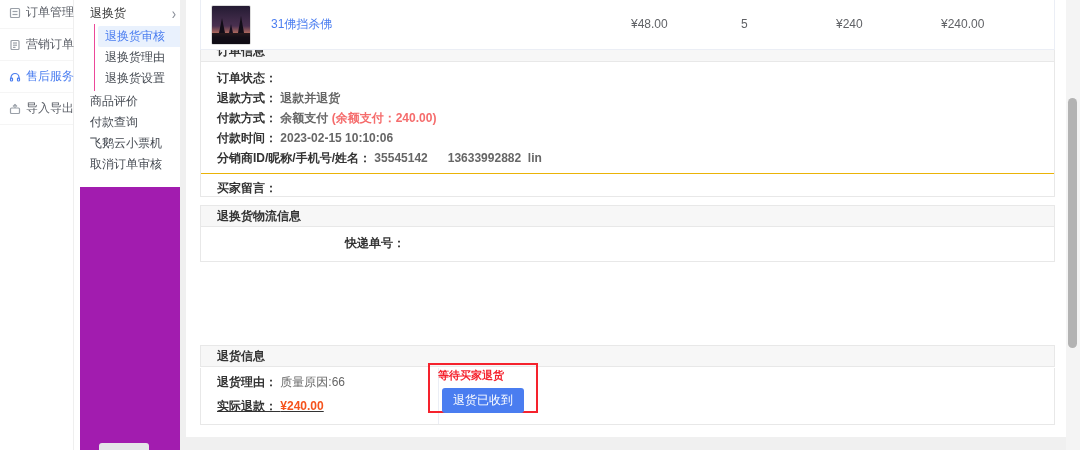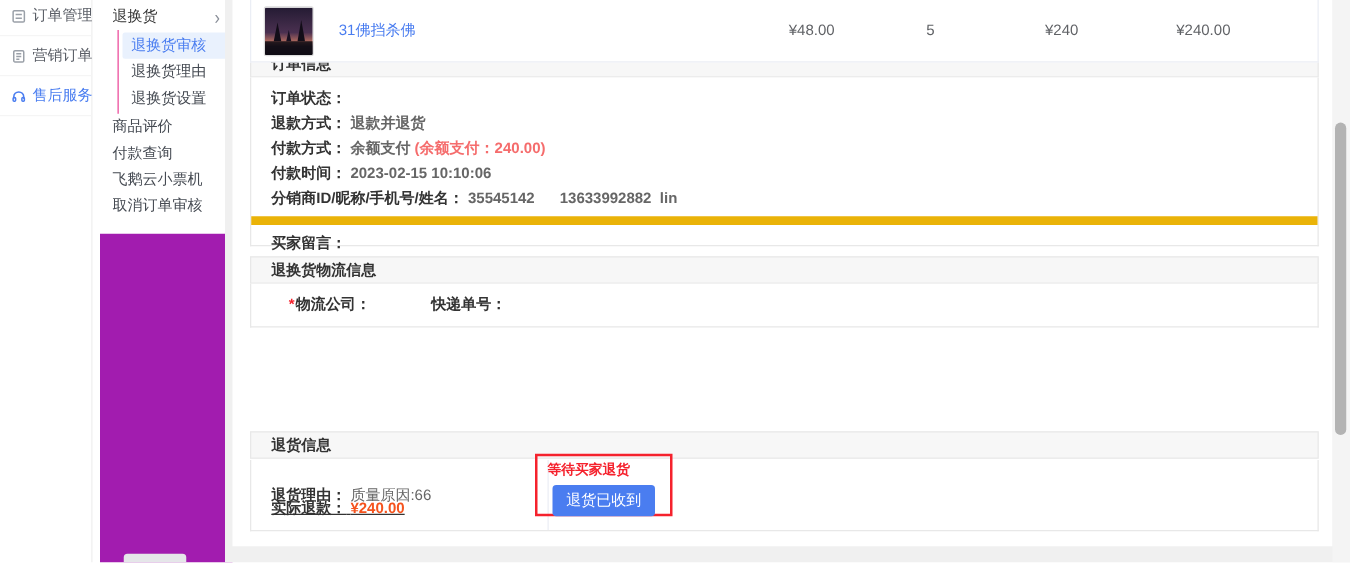--- a/index.html
+++ b/index.html
@@ -42,21 +42,21 @@
 
   
   .sec-header { position:absolute; left:14px; width:855px; height:22px; background:#f7f7f7; border:1px solid #e8e8e8; line-height:20px; padding-left:16px; font-weight:700; font-size:12px; color:#333; }
   .sec-body { position:absolute; left:14px; width:855px; background:#fff; border:1px solid #e8e8e8; border-top:none; }
 
   .info-rows { padding:6px 16px 0 16px; }
   .info-row { height:20px; line-height:20px; white-space:pre; }
   .info-label { font-weight:700; color:#333; }
   .info-value { color:#666; white-space:pre;font-weight:bold; }
   .red-light { color:#f56c6c; }
-  .msg-row { border-top:7px solid #eab308; height:28px; line-height:28px; padding-left:16px; margin-top:5px; font-weight:700; color:#333; }
+  .msg-row { border-top:1px solid #eab308; height:28px; line-height:28px; padding-left:16px; margin-top:5px; font-weight:700; color:#333; }
 
   .logi-row { position:relative; height:33px; line-height:33px; }
   .logi-company { position:absolute; left:30px; font-weight:700; color:#333; }
   .logi-track { position:absolute; left:144px; font-weight:700; color:#333; }
   .req { color:#f5222d; margin-right:1px; font-weight:700; }
 
   
   .tbl-header { position:absolute; left:14px; width:855px; height:22px; background:#eef1f6; border:1px solid #ebeef5; }
   .tbl-header span { position:absolute; line-height:20px; color:#333; font-size:12px; }
   .tbl-row { position:absolute; left:14px; width:855px; height:50px; background:#fff; border:1px solid #ebeef5; border-top:none; }
@@ -107,20 +107,30 @@
   </div>
   <div class="s1-item active">
     <span class="ic">
       <svg viewBox="0 0 12 12">
           <path d="M2 8 V6.5 a4 4 0 0 1 8 0 V8"></path>
           <rect x="1.5" y="7" width="2" height="3" rx="0.8"></rect>
           <rect x="8.5" y="7" width="2" height="3" rx="0.8"></rect>
         </svg>
     </span>
     <span class="lbl">售后服务</span>
+  </div>
+  <div class="s1-item">
+    <span class="ic">
+      <svg viewBox="0 0 12 12">
+          <rect x="1.5" y="5" width="9" height="5.5" rx="1"></rect>
+          <path d="M4 3.5 L6 1.5 L8 3.5"></path>
+          <line x1="6" y1="1.5" x2="6" y2="5"></line>
+        </svg>
+    </span>
+    <span class="lbl">导入导出</span>
   </div>
 </nav>
 
 <nav class="sidebar2">
   <div class="menu2">
     <div class="m2-group">
       <span class="glabel">退换货</span>
       <span class="m2-chevron">›</span>
     </div>
     <div class="m2-children">
@@ -162,21 +172,20 @@
         <div class="info-row"><span class="info-label">付款方式：</span> <span class="info-value">余额支付 </span><span class="info-value red-light">(余额支付：240.00)</span></div>
         <div class="info-row"><span class="info-label">付款时间：</span> <span class="info-value">2023-02-15 10:10:06</span></div>
         <div class="info-row"><span class="info-label">分销商ID/昵称/手机号/姓名：</span> <span class="info-value">35545142      13633992882  lin</span></div>
       </div>
       <div class="msg-row">买家留言：</div>
     </div>
 
     <div class="sec-header" style="top:205px;">退换货物流信息</div>
     <div class="sec-body" style="top:227px;height:35px;">
       <div class="logi-row">
-        <span class="logi-company"><span class="req">*</span><span>物流公司：</span></span>
         <span class="logi-track">快递单号：</span>
       </div>
     </div>
 
     <div class="tbl-header">
       <span style="left:10px;">商品</span>
       <span style="left:430px;">单价（元）</span>
       <span style="left:540px;">退货数量</span>
       <span style="left:635px;">小计</span>
       <span style="left:740px;">申请退款金额</span>
@@ -202,21 +211,21 @@
       </div>
       <span class="prod-name">31佛挡杀佛</span>
       <span class="cell" style="left:430px;">¥48.00</span>
       <span class="cell" style="left:540px;">5</span>
       <span class="cell" style="left:635px;">¥240</span>
       <span class="cell" style="left:740px;">¥240.00</span>
     </div>
 
     <div class="sec-header" style="top:345px;">退货信息</div>
     <div class="sec-body" style="top:368px;height:57px;">
-      <div class="ret-row" style="top:21px;"><span class="ret-label">退货理由：</span> <span class="ret-value">质量原因:66</span></div>
+      <div class="ret-row" style="top:7px;"><span class="ret-label">退货理由：</span> <span class="ret-value">质量原因:66</span></div>
       <div class="ret-row" style="top:31px;text-decoration:underline;"><span class="ret-label">实际退款：</span> <span class="orange">¥240.00</span></div>
       <div class="v-divider"></div>
     </div>
 
     <div class="annot-box">
       <div class="annot-status">等待买家退货</div>
       <button class="btn-primary">退货已收到</button>
     </div>
 
   </div>

